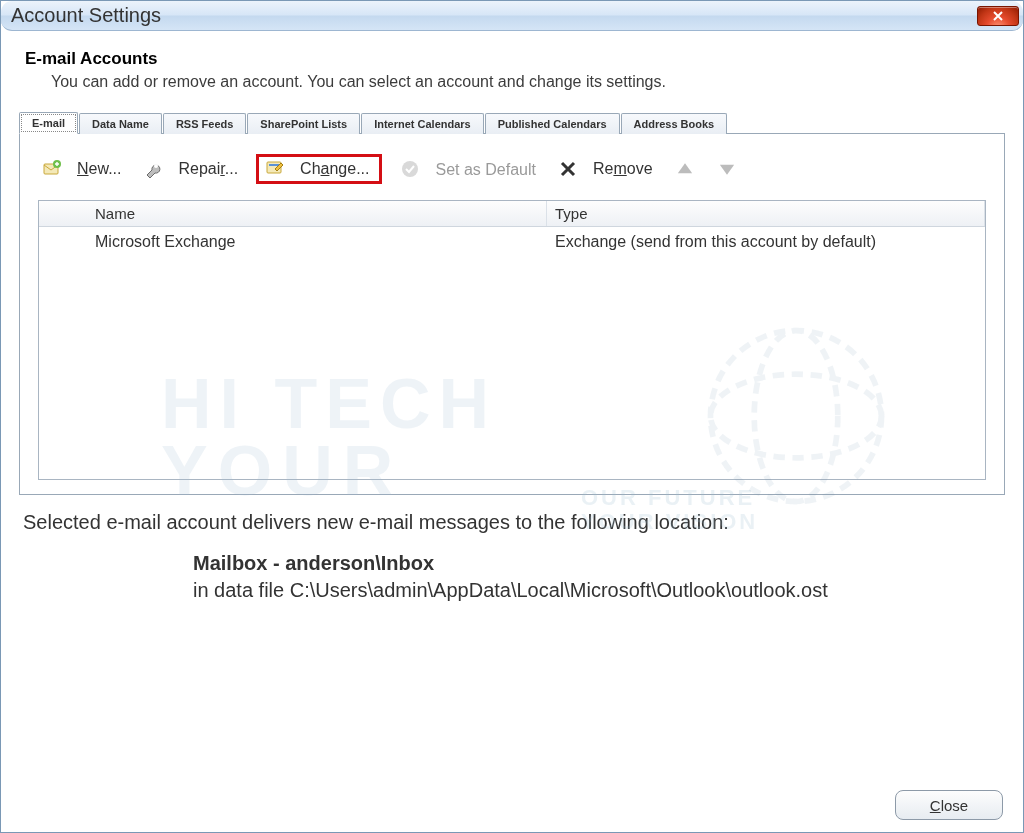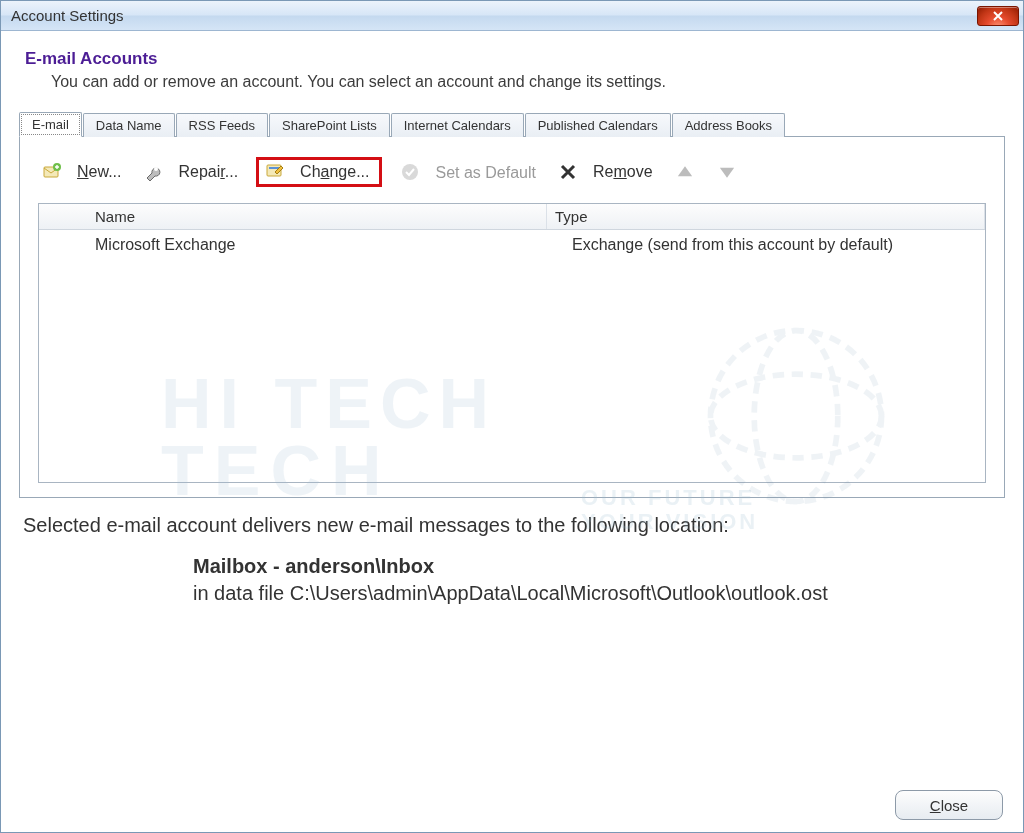--- a/index.html
+++ b/index.html
@@ -22,21 +22,22 @@
     background: #fff;
   }
   .titlebar {
     height: 30px;
     background: linear-gradient(to bottom, #ecf3fb 0%, #d7e6f7 48%, #c4d9ef 52%, #d5e5f6 100%);
     border-bottom: 1px solid #9db6d1;
     display: flex;
     align-items: center;
     padding: 0 4px 0 10px;
     color: #2c3e50;
-    font-size: 15px;
+    font-size: 20px;
+    border-radius: 11px;
   }
   .titlebar .title {
     flex: 1;
     color: #333;
   }
   .close-btn {
     width: 42px;
     height: 20px;
     border-radius: 3px;
     background: radial-gradient(circle at 50% 120%, #ff9a7a 0%, #e64b2e 40%, #c23616 70%, #8e1a00 100%);
@@ -56,21 +57,21 @@
     background: #fff;
     display: flex;
     flex-direction: column;
   }
   .header-block {
     padding: 0 0 20px 6px;
   }
   .header-title {
     font-weight: bold;
     font-size: 17px;
-    color: #4c1d95;
+    color: #000000;
     margin-bottom: 4px;
   }
   .header-desc {
     font-size: 16px;
     color: #3c3c3c;
     padding-left: 26px;
   }
   .tabstrip {
     display: flex;
     align-items: flex-end;
@@ -79,22 +80,23 @@
   .tab {
     padding: 4px 12px 4px 12px;
     border: 1px solid #99a8b7;
     border-bottom: none;
     background: linear-gradient(to bottom, #f7f9fc, #e9eef4);
     margin-right: 1px;
     position: relative;
     top: 1px;
     cursor: pointer;
     color: #333;
-    font-size: 13px;
+    font-size: 11px;
     border-radius: 2px 2px 0 0;
+    font-weight: bold;
   }
   .tab.active {
     background: #fff;
     border-bottom: 1px solid #fff;
     outline: 1px dotted #888;
     outline-offset: -3px;
   }
   .tabpanel {
     border: 1px solid #99a8b7;
     border-top: none;
@@ -143,21 +145,20 @@
     padding: 4px 8px;
     border-right: 1px solid #dbe1e8;
   }
   .col-name { flex: 0 0 460px; margin-left: 48px; }
   .col-type { flex: 1; }
   .tbody { flex:1; }
   .trow {
     display:flex;
     font-size: 16px;
     color: #333;
-    gap: 17px;
   }
   .td { padding: 6px 8px; }
   .location-block {
     padding: 16px 4px 0 4px;
     font-size: 20px;
     color: #333;
   }
   .location-line1 { margin-bottom: 18px; }
   .location-details { padding-left: 170px; }
   .location-mailbox { font-weight: bold; margin-bottom: 4px; }
@@ -336,21 +337,21 @@
     </div>
 
     <div class="footer">
       <div class="btn">
         <span><span style="text-decoration:underline;">C</span>lose</span>
       </div>
     </div>
 
     <div class="watermark">
       <div>HI TECH</div>
-      <div class="line2">TECH</div>
+      <div class="line2">YOUR</div>
     </div>
     <div class="watermark-tag">
       <div>OUR FUTURE</div>
       <div>YOUR VISION</div>
     </div>
     <svg class="globe" viewBox="0 0 100 100">
       <ellipse cx="50" cy="50" rx="45" ry="45" fill="none" stroke="#6a8fab" stroke-width="3" stroke-dasharray="6 4"></ellipse>
       <ellipse cx="50" cy="50" rx="45" ry="22" fill="none" stroke="#6a8fab" stroke-width="3" stroke-dasharray="6 4"></ellipse>
       <ellipse cx="50" cy="50" rx="22" ry="45" fill="none" stroke="#6a8fab" stroke-width="3" stroke-dasharray="6 4"></ellipse>
     </svg>

